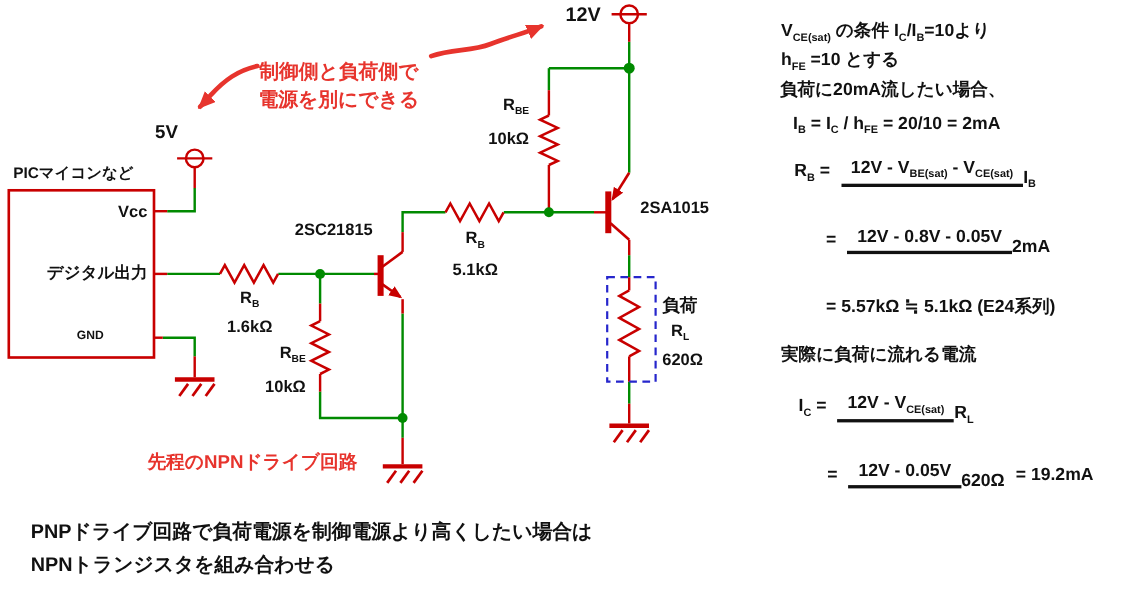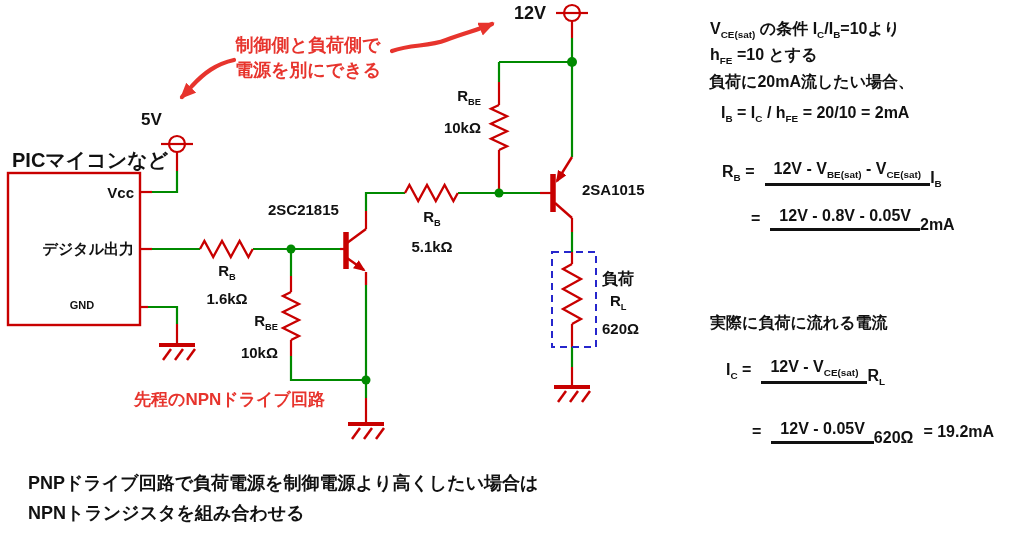--- a/index.html
+++ b/index.html
@@ -1,20 +1,20 @@
 <!DOCTYPE html>
 <html><head>
 <meta charset="utf-8">
 <style>
   html,body{margin:0;padding:0;background:#fff;}
   #stage{position:relative;width:1024px;height:540px;background:#fff;overflow:hidden;
          font-family:"Liberation Sans","DejaVu Sans",sans-serif;color:#111;}
   #circuit-svg{position:absolute;left:0;top:0;}
   .lbl{position:absolute;font-weight:bold;color:#111;white-space:nowrap;line-height:1.15;}
-  .red{color:#e7342d;}
+  .red{color:#e7342d;margin-top:20px;}
   sub{font-size:62%;}
   .center{text-align:center;}
   .right{text-align:right;}
   .fr-row{position:absolute;display:flex;align-items:center;font-weight:bold;
           color:#111;font-size:16px;white-space:nowrap;}
   .frac{display:flex;flex-direction:row;align-items:center;margin-left:10px;}
   .frac .num{padding:0 9px 3px;border-bottom:3px solid #111;}
   .frac .den{padding-top:13px;}
   .result{margin-left:10px;}
 </style>
@@ -135,21 +135,21 @@
 
     <g stroke="#e7342d" stroke-width="4.2" fill="none" stroke-linecap="round">
       <path d="M234,60 C216,64 204,73 192,86 Q187,92 182,97" marker-end="url(#ah-anno)"></path>
       <path d="M392,51 C412,44 428,47 446,40 S478,30 492,24" marker-end="url(#ah-anno)"></path>
     </g>
   </svg>
 
   <div class="lbl" style="left:141px;top:110px;font-size:17px;">5V</div>
   <div class="lbl" style="left:514px;top:3px;font-size:18px;">12V</div>
 
-  <div class="lbl" style="left:12px;top:149px;font-size:20px;">PICマイコンなど</div>
+  <div class="lbl" style="left:12px;top:149px;font-size:14px;">PICマイコンなど</div>
   <div class="lbl right" style="left:30px;top:184px;width:104px;font-size:15px;">Vcc</div>
   <div class="lbl right" style="left:30px;top:240px;width:104px;font-size:15px;">デジタル出力</div>
   <div class="lbl right" style="left:30px;top:299px;width:104px;font-size:11px;text-align:center;">GND</div>
 
   <div class="lbl" style="left:268px;top:201px;font-size:15px;text-align:center;">2SC21815</div>
   <div class="lbl" style="left:582px;top:181px;font-size:15px;">2SA1015</div>
 
   <div class="lbl center" style="left:181px;top:260px;width:92px;font-size:15px;line-height:21px;">
     <div>R<sub>B</sub></div>
     <div>1.6kΩ</div>
@@ -186,36 +186,37 @@
   <div class="lbl" style="left:28px;top:468px;font-size:18px;line-height:30px;">
     <div>PNPドライブ回路で負荷電源を制御電源より高くしたい場合は</div>
     <div>NPNトランジスタを組み合わせる</div>
   </div>
 
   <div class="lbl" style="left:710px;top:20px;font-size:16px;">V<sub>CE(sat)</sub> の条件 I<sub>C</sub>/I<sub>B</sub>=10より</div>
   <div class="lbl" style="left:710px;top:46px;font-size:16px;">h<sub>FE</sub> =10 とする</div>
   <div class="lbl" style="left:709px;top:73px;font-size:16px;">負荷に20mA流したい場合、</div>
   <div class="lbl" style="left:721px;top:104px;font-size:16px;">I<sub>B</sub> = I<sub>C</sub> / h<sub>FE</sub> = 20/10 = 2mA</div>
 
-  <div class="fr-row" style="left:722px;top:156px;">
+  <div class="fr-row" style="left:722px;top:140px;">
     <span>R<sub>B</sub> =</span>
     <span class="frac">
       <span class="num">12V - V<sub>BE(sat)</sub> - V<sub>CE(sat)</sub></span>
       <span class="den">I<sub>B</sub></span>
     </span>
   </div>
 
   <div class="fr-row" style="left:751px;top:203px;">
     <span>=</span>
     <span class="frac">
       <span class="num">12V - 0.8V - 0.05V</span>
       <span class="den">2mA</span>
     </span>
   </div>
 
+  <div class="lbl" style="left:751px;top:271px;font-size:16px;">= 5.57kΩ ≒ 5.1kΩ (E24系列)</div>
 
   <div class="lbl" style="left:710px;top:314px;font-size:16px;">実際に負荷に流れる電流</div>
 
   <div class="fr-row" style="left:726px;top:354px;">
     <span>I<sub>C</sub> =</span>
     <span class="frac">
       <span class="num">12V - V<sub>CE(sat)</sub></span>
       <span class="den">R<sub>L</sub></span>
     </span>
   </div>

